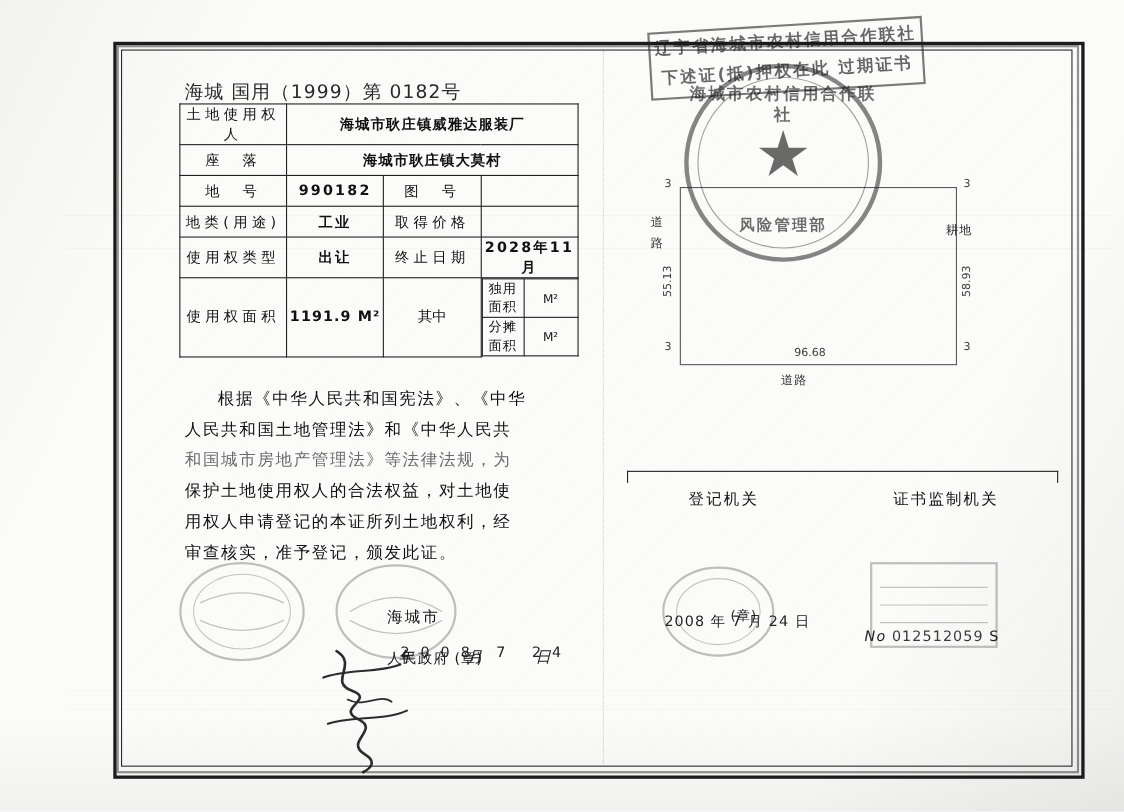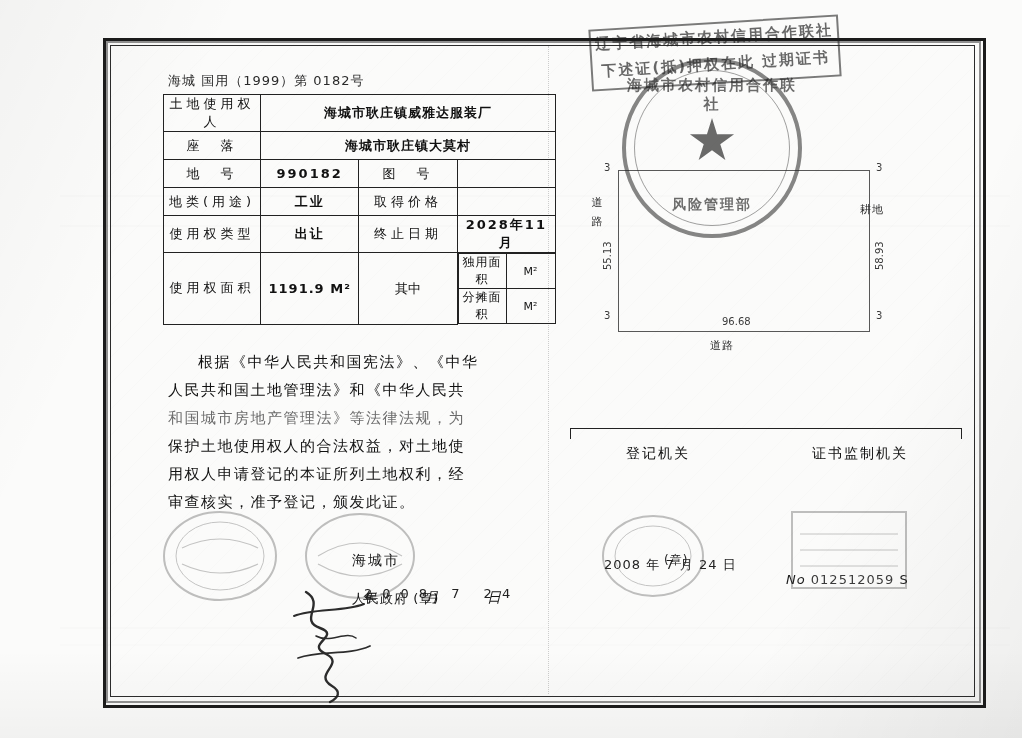--- a/index.html
+++ b/index.html
@@ -69,33 +69,33 @@
     width: 0;
     height: 648px;
     border-left: 1px dotted rgba(0,0,0,0.18);
   }
 
   
   .cert-no {
     position: absolute;
     left: 168px;
     top: 72px;
-    font-size: 13px;
+    font-size: 17px;
     letter-spacing: 1px;
     white-space: nowrap;
     color: #2a2a2a;
     font-family: "DejaVu Sans", sans-serif;
   }
 
   
   .info-table {
     position: absolute;
     left: 163px;
     top: 94px;
-    width: 393px;
+    width: 363px;
     border-collapse: collapse;
     table-layout: fixed;
   }
   .info-table td {
     border: 1px solid #222;
     height: 27px;
     font-size: 13px;
     text-align: center;
     vertical-align: middle;
     padding: 0 2px;

